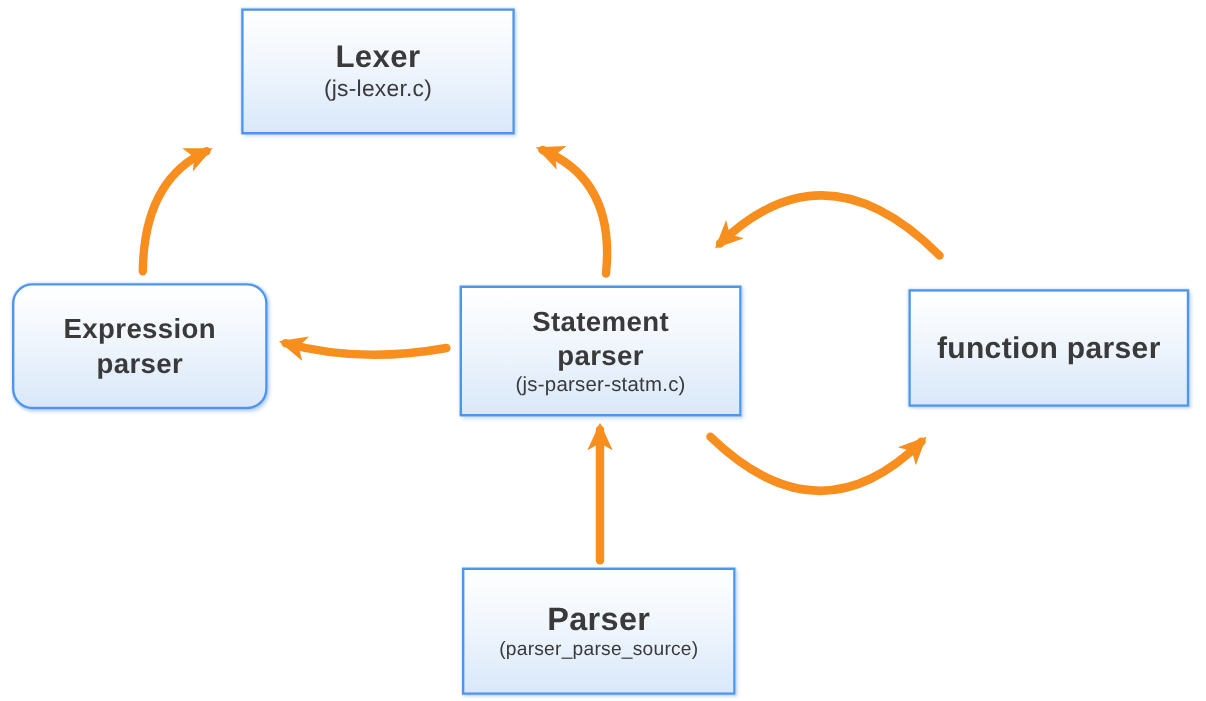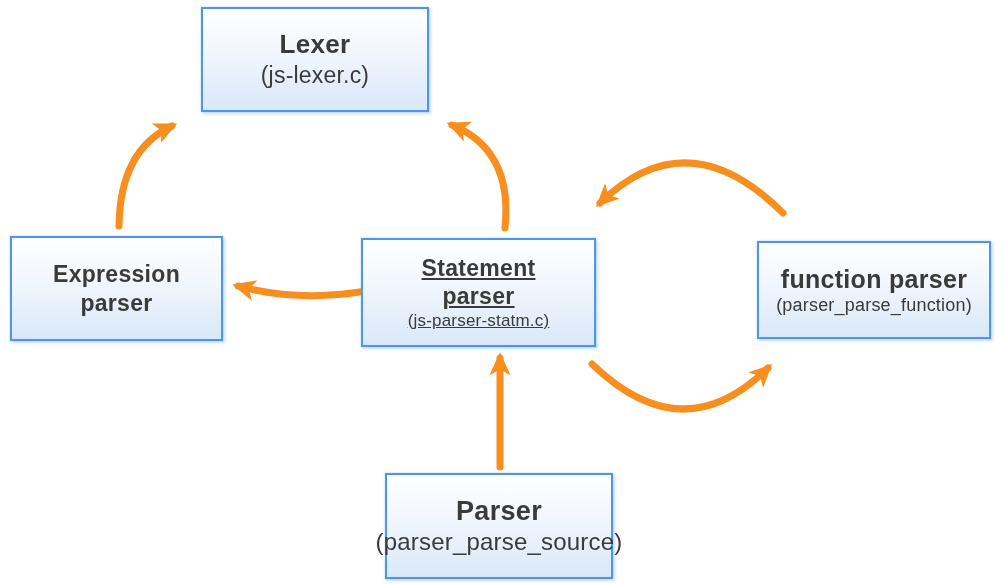--- a/index.html
+++ b/index.html
@@ -53,37 +53,37 @@
     letter-spacing: 0.3px;
   }
   .node .subtitle {
     display: block;
     font-weight: 400;
     line-height: 1.25;
     letter-spacing: 0.2px;
   }
   .node-lexer      { left: 201px; top: 7px;   width: 228px; height: 105px; }
   .node-lexer .title      { font-size: 26px; }
-  .node-lexer .subtitle   { font-size: 23px; }
+  .node-lexer .subtitle   { font-size: 19px; }
 
-  .node-expression { left: 10px;  top: 236px; width: 213px; height: 105px; }
+  .node-expression { left: 10px;  top: 236px; width: 213px; height: 105px; border-radius: 17px; }
   .node-expression .title    { font-size: 23px; }
   .node-expression .subtitle { font-size: 20px; }
 
-  .node-statement  { left: 361px; top: 238px; width: 235px; height: 109px; text-decoration: underline; }
+  .node-statement  { left: 383px; top: 238px; width: 235px; height: 109px; }
   .node-statement .title    { font-size: 23px; }
   .node-statement .subtitle { font-size: 17px; }
 
   .node-function   { left: 757px; top: 241px; width: 234px; height: 98px; }
   .node-function .title    { font-size: 25px; }
   .node-function .subtitle { font-size: 18px; }
 
   .node-parser     { left: 385px; top: 473px; width: 228px; height: 106px; }
   .node-parser .title    { font-size: 27px; }
-  .node-parser .subtitle { font-size: 24px; text-align: right; }
+  .node-parser .subtitle { font-size: 16px; text-align: right; }
 </style>
 </head>
 <body>
 
 <div class="canvas">
 
   <svg class="edges" viewBox="0 0 1005 584" xmlns="http://www.w3.org/2000/svg">
     <defs>
       <marker id="arrowhead" viewBox="0 0 10 10" refX="7.5" refY="5" markerWidth="3.3" markerHeight="3.3" orient="auto" markerUnits="strokeWidth">
         <path d="M 0 0.4 L 10 5 L 0 9.6 L 2.6 5 Z"></path>
@@ -108,21 +108,20 @@
   </div>
 
   <div class="node node-statement">
     <span class="title">Statement</span>
     <span class="title">parser</span>
     <span class="subtitle">(js-parser-statm.c)</span>
   </div>
 
   <div class="node node-function">
     <span class="title">function parser</span>
-    <span class="subtitle">(parser_parse_function)</span>
   </div>
 
   <div class="node node-parser">
     <span class="title">Parser</span>
     <span class="subtitle">(parser_parse_source)</span>
   </div>
 
 </div>
 
 </body></html>

